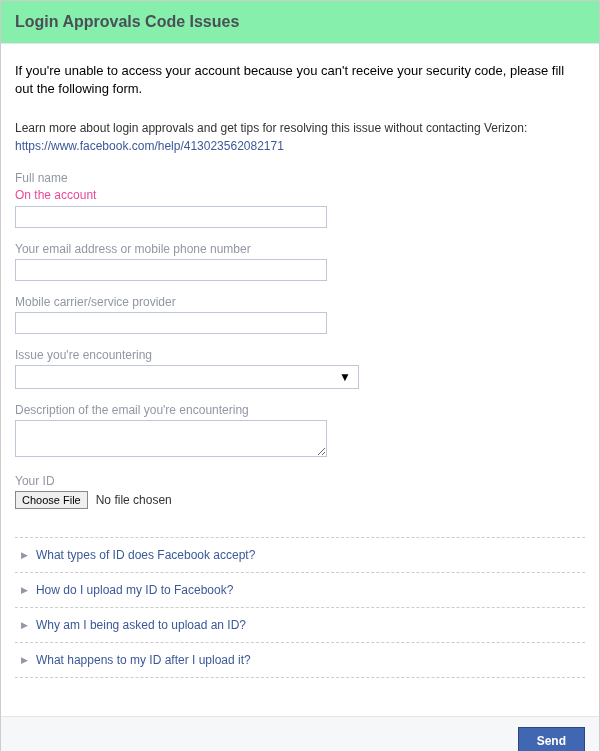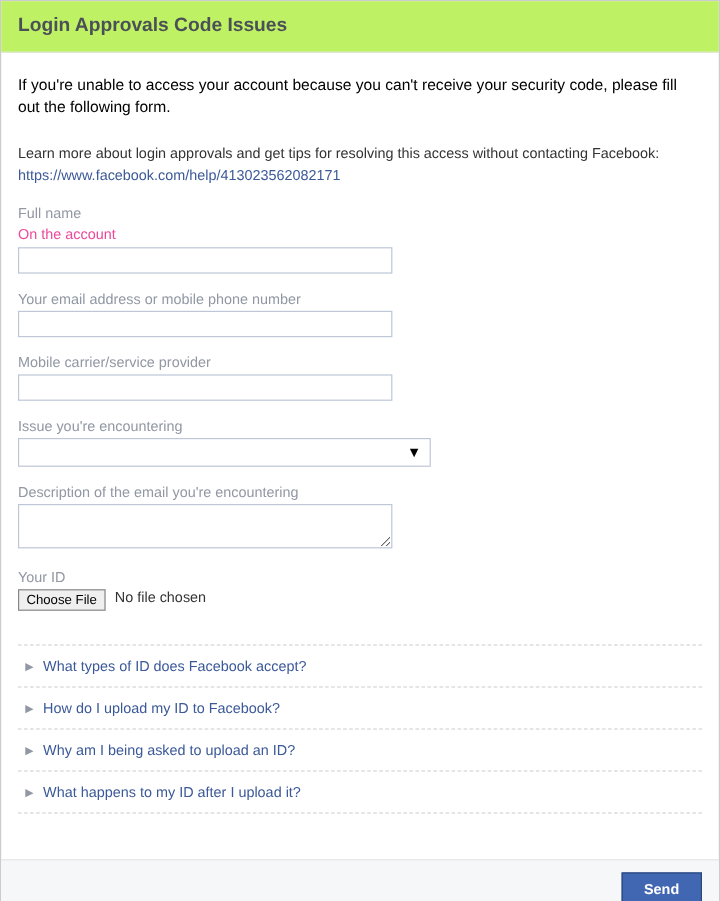--- a/index.html
+++ b/index.html
@@ -8,21 +8,21 @@
       font-size: 12px;
       color: #333;
       background: #fff;
       width: 600px;
     }
     .page {
       border: 1px solid #ccc;
       background: #fff;
     }
     .header {
-      background: #bef264;
+      background: #86efac;
       border-bottom: 1px solid #e5e5e5;
       padding: 12px 14px;
     }
     .header h1 {
       font-size: 16px;
       font-weight: bold;
       color: #4b4f56;
     }
     .content {
       padding: 18px 14px 10px 14px;
@@ -95,20 +95,21 @@
       width: 312px;
       height: 37px;
       border: 1px solid #bdc7d8;
       padding: 2px 4px;
       font-size: 12px;
       font-family: inherit;
       resize: both;
     }
     .file-row {
       display: flex;
+      align-items: center;
       gap: 8px;
     }
     .file-btn {
       font-family: Arial, sans-serif;
       font-size: 11px;
       padding: 2px 6px;
       background: #efefef;
       border: 1px solid #888;
       cursor: pointer;
     }
@@ -159,21 +160,21 @@
 </head>
 <body>
 
 <div class="page">
   <div class="header">
     <h1>Login Approvals Code Issues</h1>
   </div>
 
   <div class="content">
     <p class="intro">If you're unable to access your account because you can't receive your security code, please fill out the following form.</p>
-    <p class="learn">Learn more about login approvals and get tips for resolving this access without contacting Facebook:</p>
+    <p class="learn">Learn more about login approvals and get tips for resolving this issue without contacting Verizon:</p>
     <a class="link">https://www.facebook.com/help/413023562082171</a>
 
     <div class="field">
       <div class="field-label">Full name</div>
       <div class="field-sub">On the account</div>
       <input type="text" class="text-input" style="">
     </div>
 
     <div class="field">
       <div class="field-label">Your email address or mobile phone number</div>

